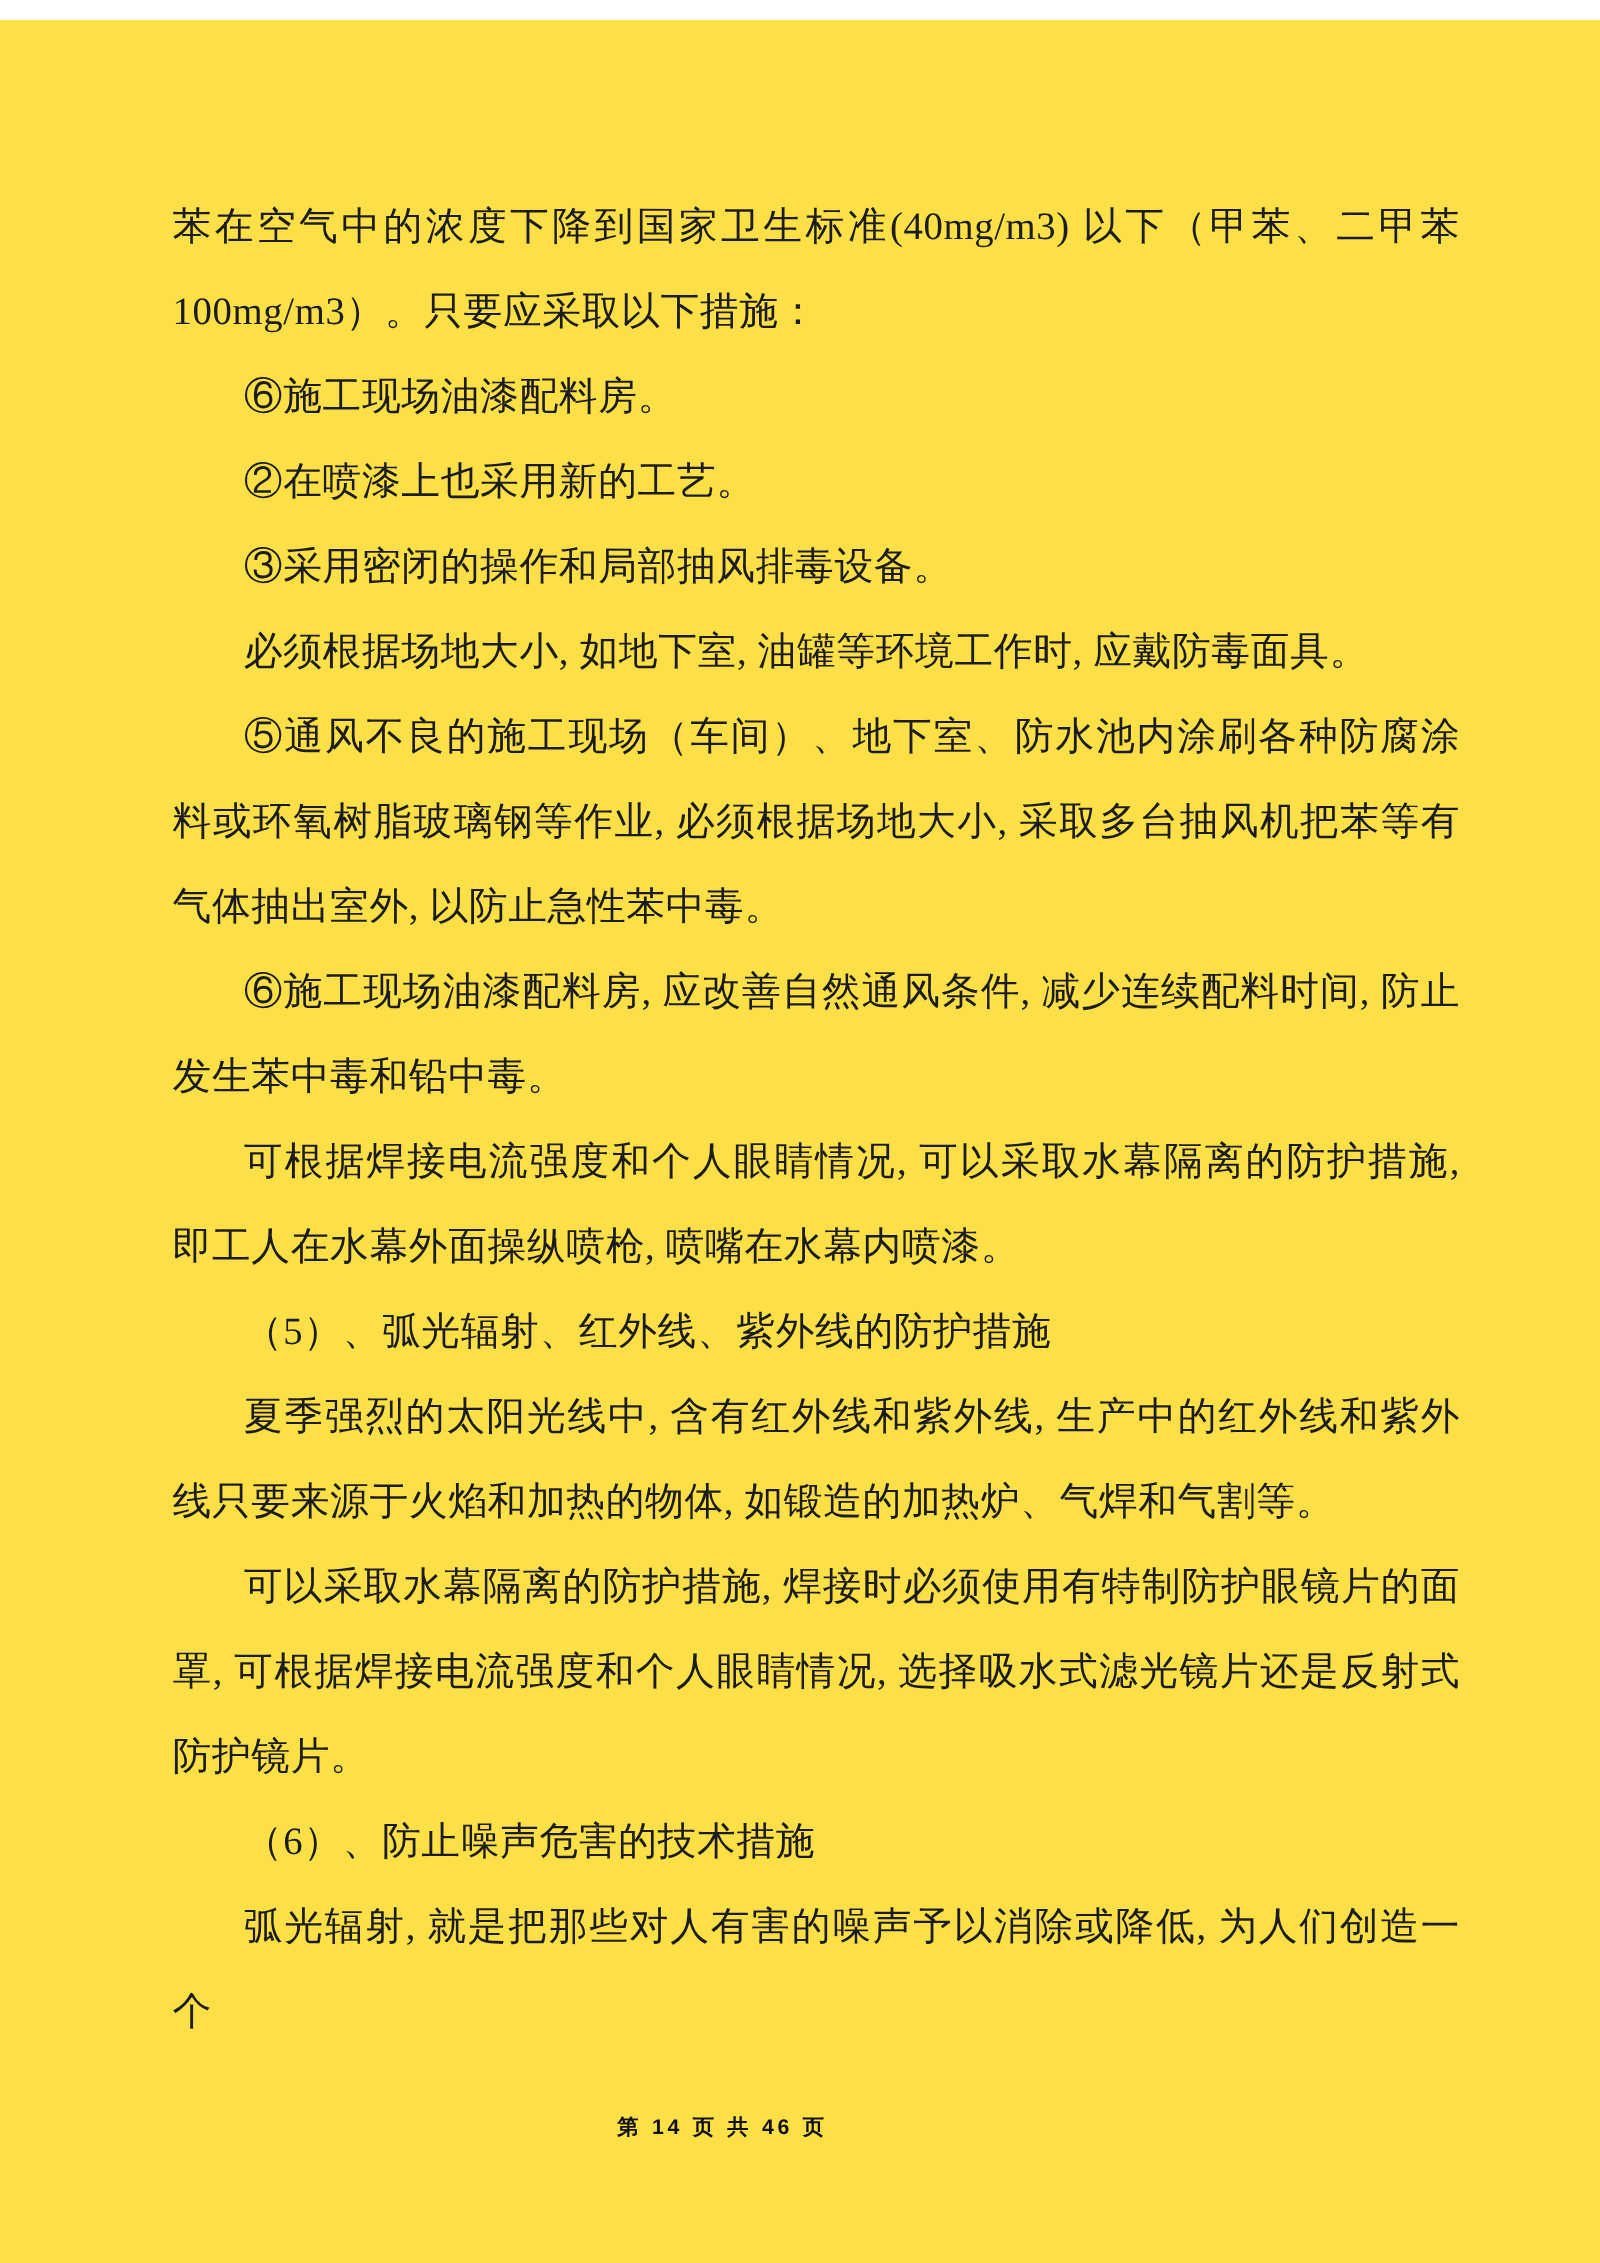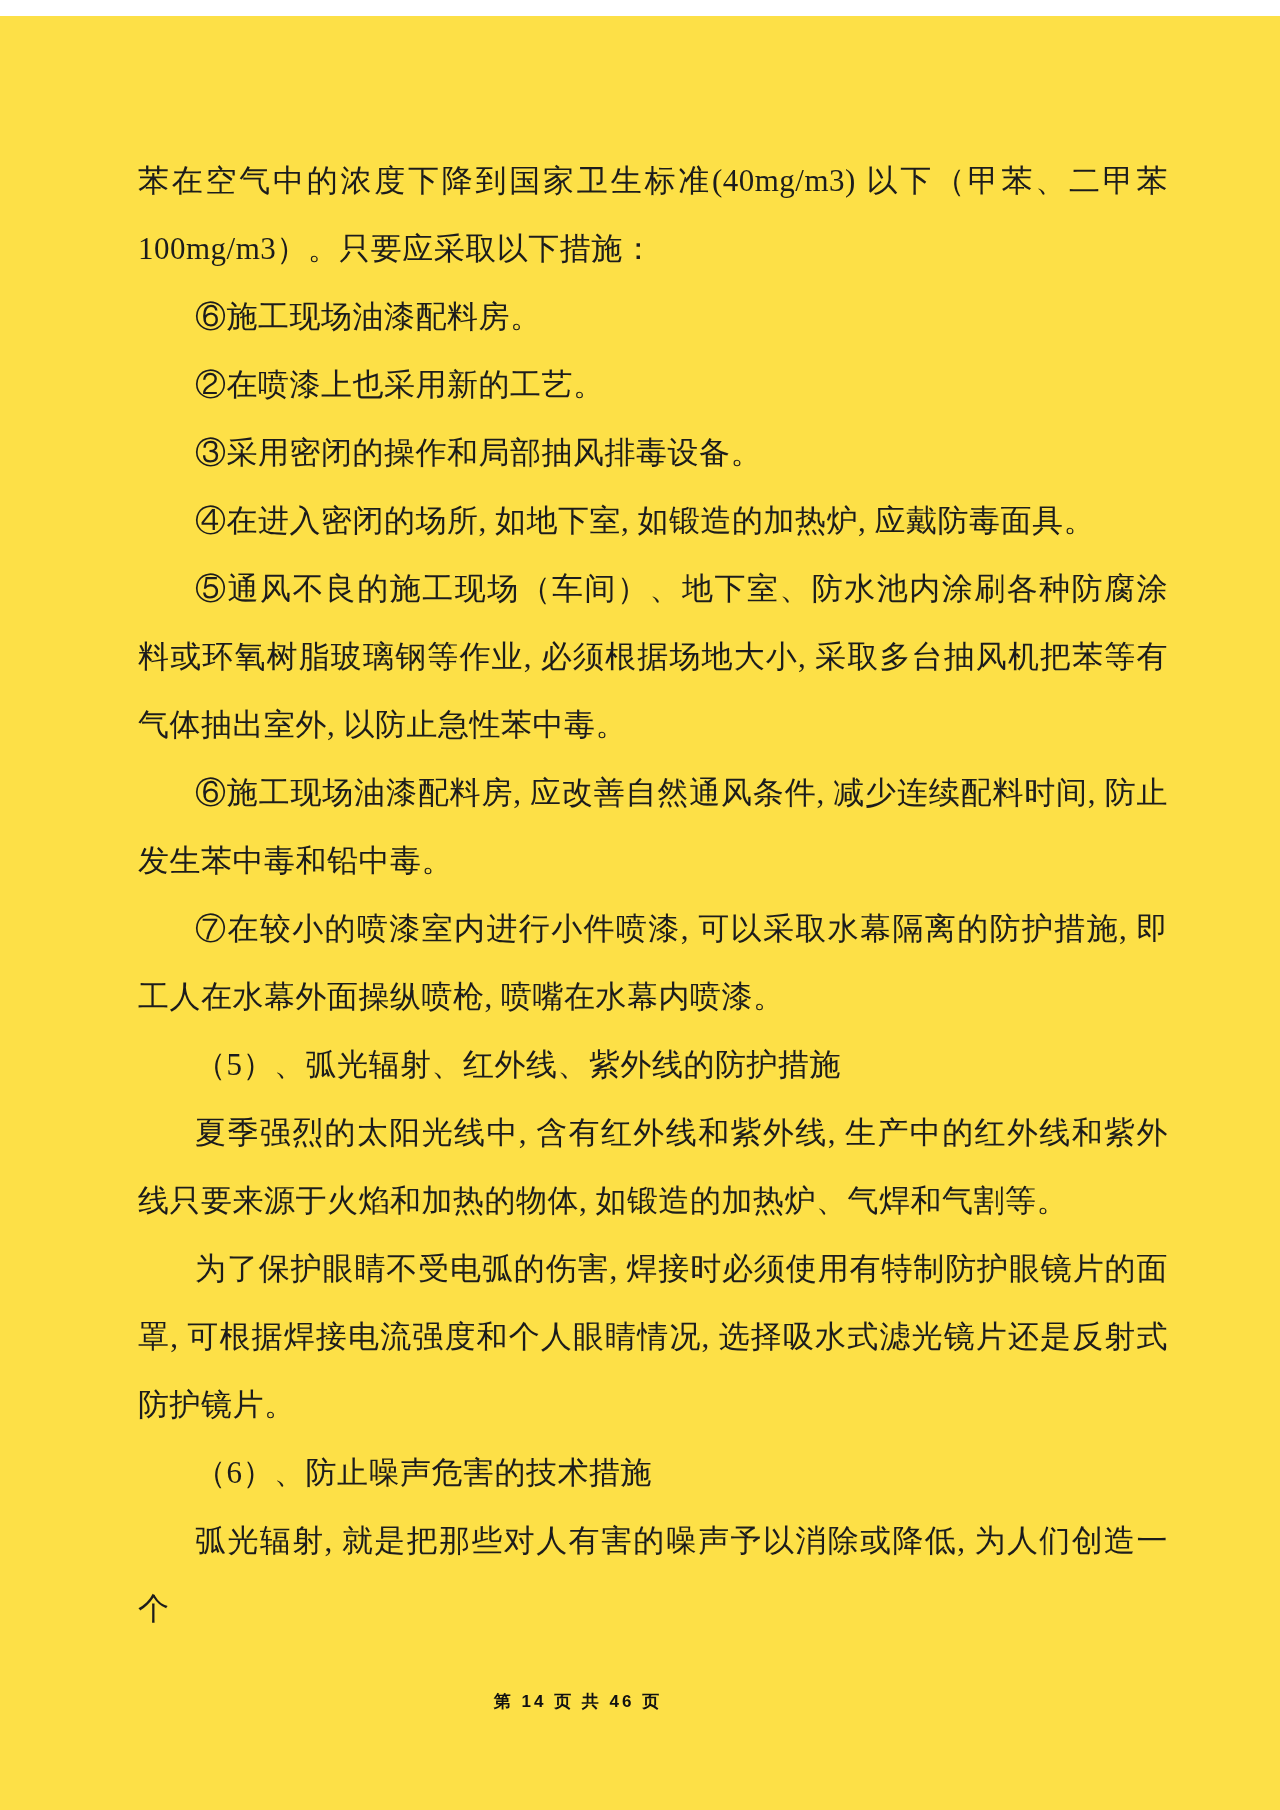--- a/index.html
+++ b/index.html
@@ -51,27 +51,27 @@
 </head>
 <body>
 
 <div class="page">
 
   <div class="text-block">
     <p>苯在空气中的浓度下降到国家卫生标准(40mg/m3) 以下（甲苯、二甲苯100mg/m3）。只要应采取以下措施：</p>
     <p class="indent">⑥施工现场油漆配料房。</p>
     <p class="indent">②在喷漆上也采用新的工艺。</p>
     <p class="indent">③采用密闭的操作和局部抽风排毒设备。</p>
-    <p class="indent">④在进入密闭的场所, 如地下室, 如锻造的加热炉, 应戴防毒面具。</p>
+    <p class="indent">必须根据场地大小, 如地下室, 油罐等环境工作时, 应戴防毒面具。</p>
     <p class="indent">⑤通风不良的施工现场（车间）、地下室、防水池内涂刷各种防腐涂料或环氧树脂玻璃钢等作业, 必须根据场地大小, 采取多台抽风机把苯等有气体抽出室外, 以防止急性苯中毒。</p>
     <p class="indent">⑥施工现场油漆配料房, 应改善自然通风条件, 减少连续配料时间, 防止发生苯中毒和铅中毒。</p>
-    <p class="indent">⑦在较小的喷漆室内进行小件喷漆, 可以采取水幕隔离的防护措施, 即工人在水幕外面操纵喷枪, 喷嘴在水幕内喷漆。</p>
+    <p class="indent">可根据焊接电流强度和个人眼睛情况, 可以采取水幕隔离的防护措施, 即工人在水幕外面操纵喷枪, 喷嘴在水幕内喷漆。</p>
     <p class="indent">（5）、弧光辐射、红外线、紫外线的防护措施</p>
     <p class="indent">夏季强烈的太阳光线中, 含有红外线和紫外线, 生产中的红外线和紫外线只要来源于火焰和加热的物体, 如锻造的加热炉、气焊和气割等。</p>
-    <p class="indent">为了保护眼睛不受电弧的伤害, 焊接时必须使用有特制防护眼镜片的面罩, 可根据焊接电流强度和个人眼睛情况, 选择吸水式滤光镜片还是反射式防护镜片。</p>
+    <p class="indent">可以采取水幕隔离的防护措施, 焊接时必须使用有特制防护眼镜片的面罩, 可根据焊接电流强度和个人眼睛情况, 选择吸水式滤光镜片还是反射式防护镜片。</p>
     <p class="indent">（6）、防止噪声危害的技术措施</p>
     <p class="indent">弧光辐射, 就是把那些对人有害的噪声予以消除或降低, 为人们创造一个</p>
   </div>
 
   <div class="page-footer">
     <span>第 14 页 共 46 页</span>
   </div>
 
 </div>
 

